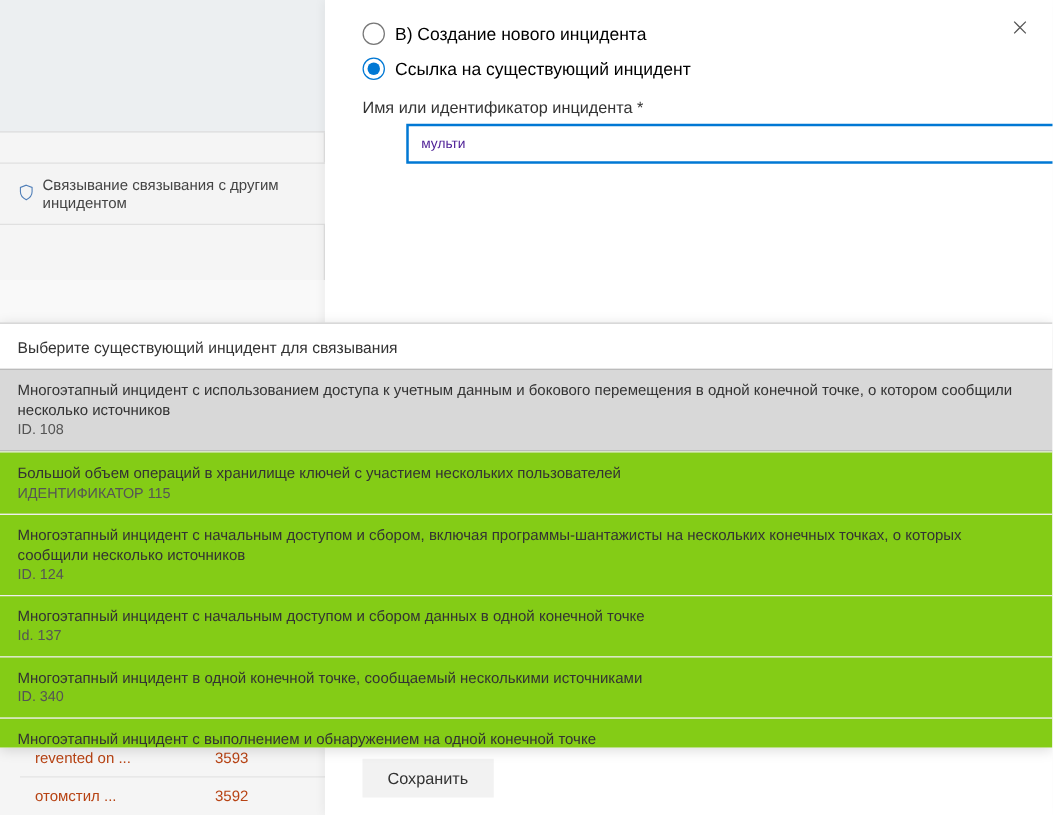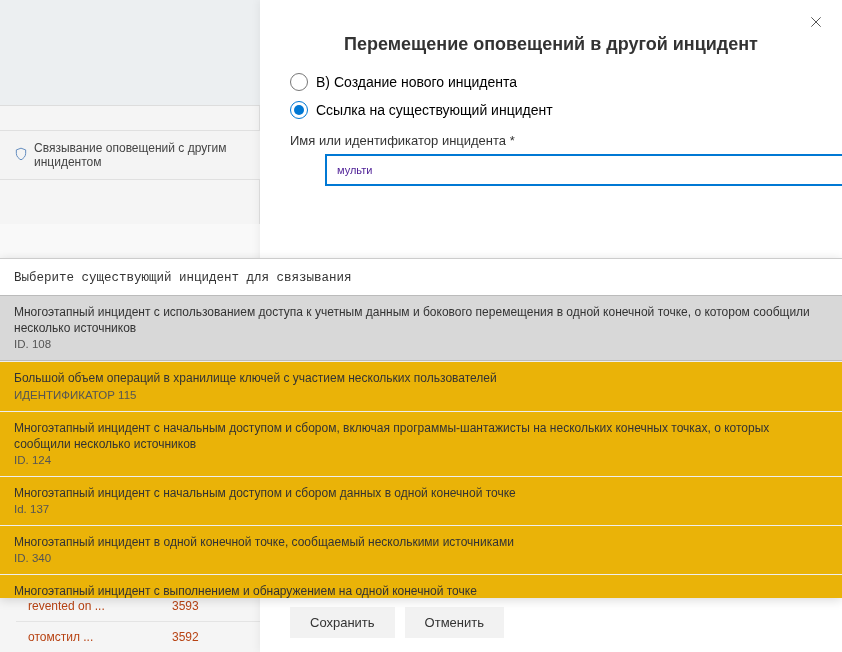--- a/index.html
+++ b/index.html
@@ -184,27 +184,26 @@
       border-top: 1px solid #ccc;
       box-shadow: 0 2px 10px rgba(0,0,0,0.15);
       z-index: 20;
       max-height: 340px;
       overflow: hidden;
     }
     .dropdown-header {
       font-size: 12.5px;
       color: #333;
       padding: 12px 14px 10px 14px;
-      font-family: Liberation Mono, monospace;
     }
     .dropdown-item {
       padding: 8px 14px 10px 14px;
       border-top: 1px solid #eee;
       cursor: pointer;
-      background: #eab308;
+      background: #84cc16;
     }
     .dropdown-item.highlight {
       background: #d8d8d8;
       border-top: 1px solid #bbb;
       border-bottom: 1px solid #bbb;
     }
     .dropdown-item .title {
       font-size: 12px;
       color: #333;
       line-height: 1.35;
@@ -237,21 +236,21 @@
 
 <div class="bg-layer">
   <div class="bg-top-block"></div>
 
   <div class="bg-info">
     <span class="shield-icon">
       <svg viewBox="0 0 24 24">
           <path d="M12 2 L20 5 V11 C20 16 16 20 12 22 C8 20 4 16 4 11 V5 Z"></path>
         </svg>
     </span>
-    <span>Связывание оповещений с другим инцидентом</span>
+    <span>Связывание связывания с другим инцидентом</span>
   </div>
 
   <div class="bg-filters">
     <span class="filter-pill">
       <span>не ап У</span>
       <span class="pill-x">✕</span>
     </span>
     <span class="filter-pill">
       <span>Теги: Ап У</span>
       <span class="pill-x">✕</span>
@@ -274,42 +273,40 @@
 </div>
 
 <div class="panel">
 
   <div class="panel-close">
     <svg viewBox="0 0 24 24">
         <path d="M5 5 L19 19 M19 5 L5 19"></path>
       </svg>
   </div>
 
-  <div class="panel-title">Перемещение оповещений в другой инцидент</div>
 
   <div class="panel-body">
 
     <div class="option-row">
       <span class="radio unselected"></span>
       <span>В) Создание нового инцидента</span>
     </div>
 
     <div class="option-row">
       <span class="radio selected"></span>
       <span>Ссылка на существующий инцидент</span>
     </div>
 
     <div class="field-label">Имя или идентификатор инцидента *</div>
     <input class="text-input" type="text" value="мульти" style="">
 
   </div>
 
   <div class="panel-footer">
     <button class="fbtn">Сохранить</button>
-    <button class="fbtn">Отменить</button>
   </div>
 </div>
 
 <div class="dropdown">
   <div class="dropdown-header">Выберите существующий инцидент для связывания</div>
 
   <div class="dropdown-item highlight">
     <div class="title">Многоэтапный инцидент с использованием доступа к учетным данным и бокового перемещения в одной конечной точке, о котором сообщили несколько источников</div>
     <div class="id">ID. 108</div>
   </div>

